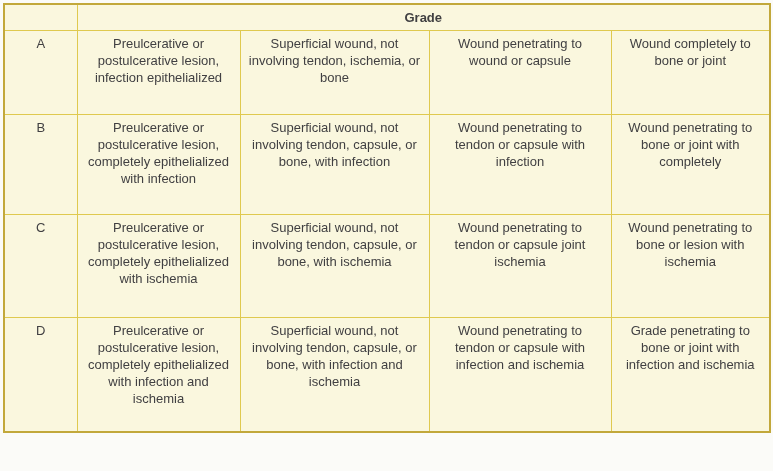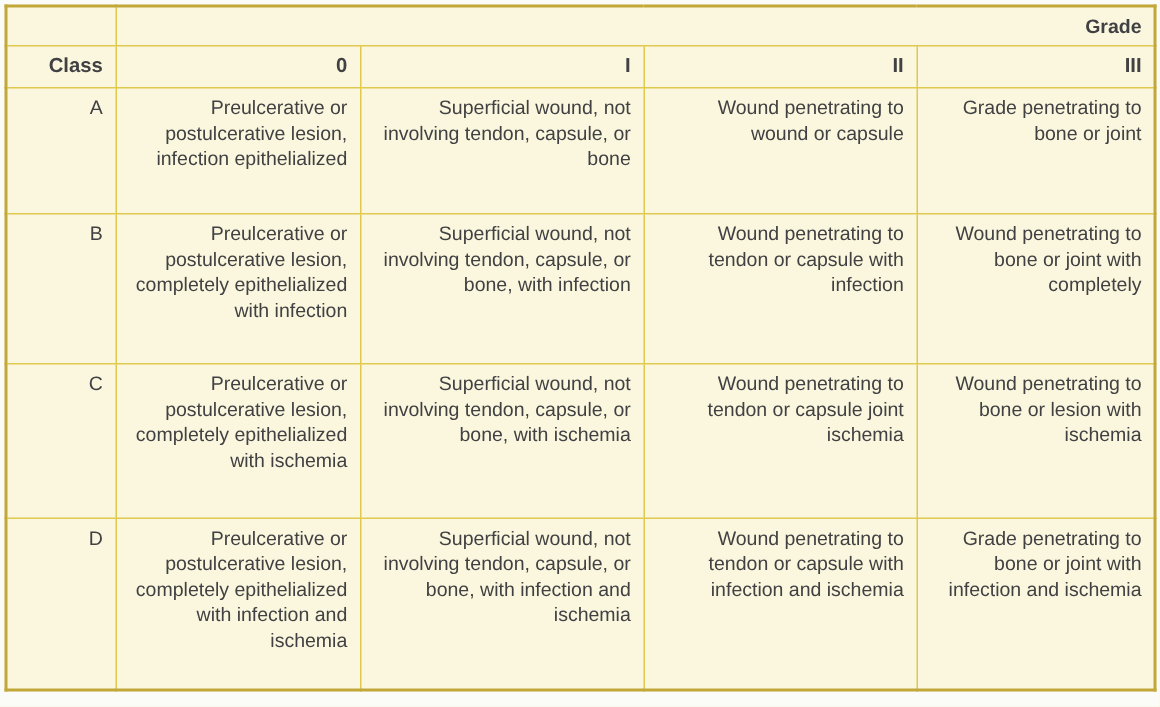--- a/index.html
+++ b/index.html
@@ -17,21 +17,21 @@
     border-collapse: collapse;
     table-layout: fixed;
     width: 766px;
     margin: 3px 0 0 3px;
     background: #faf7de;
     border: 2px solid #c2a83b;
   }
   table.ut-table td, table.ut-table th {
     border: 1px solid #dfc94f;
     vertical-align: top;
-    text-align: right;
+    text-align: center;
     padding: 4px 8px 4px 8px;
     color: #414042;
     font-size: 13px;
     line-height: 17px;
     overflow: hidden;
   }
   td.grade-head {
     text-align: center;
     font-weight: bold;
     font-size: 13.5px;
@@ -61,33 +61,26 @@
     <col style="width:163px">
     <col style="width:189px">
     <col style="width:182px">
     <col style="width:159px">
   </colgroup>
   <tbody>
     <tr class="spanner-row">
       <td></td>
       <td class="grade-head" colspan="4">Grade</td>
     </tr>
-    <tr class="col-head-row">
-      <td>Class</td>
-      <td>0</td>
-      <td>I</td>
-      <td>II</td>
-      <td>III</td>
-    </tr>
     <tr class="row-a">
       <td class="class-cell">A</td>
       <td>Preulcerative or postulcerative lesion, infection epithelialized</td>
-      <td>Superficial wound, not involving tendon, capsule, or bone</td>
+      <td>Superficial wound, not involving tendon, ischemia, or bone</td>
       <td>Wound penetrating to wound or capsule</td>
-      <td>Grade penetrating to bone or joint</td>
+      <td>Wound completely to bone or joint</td>
     </tr>
     <tr class="row-b">
       <td class="class-cell">B</td>
       <td>Preulcerative or postulcerative lesion, completely epithelialized with infection</td>
       <td>Superficial wound, not involving tendon, capsule, or bone, with infection</td>
       <td>Wound penetrating to tendon or capsule with infection</td>
       <td>Wound penetrating to bone or joint with completely</td>
     </tr>
     <tr class="row-c">
       <td class="class-cell">C</td>

